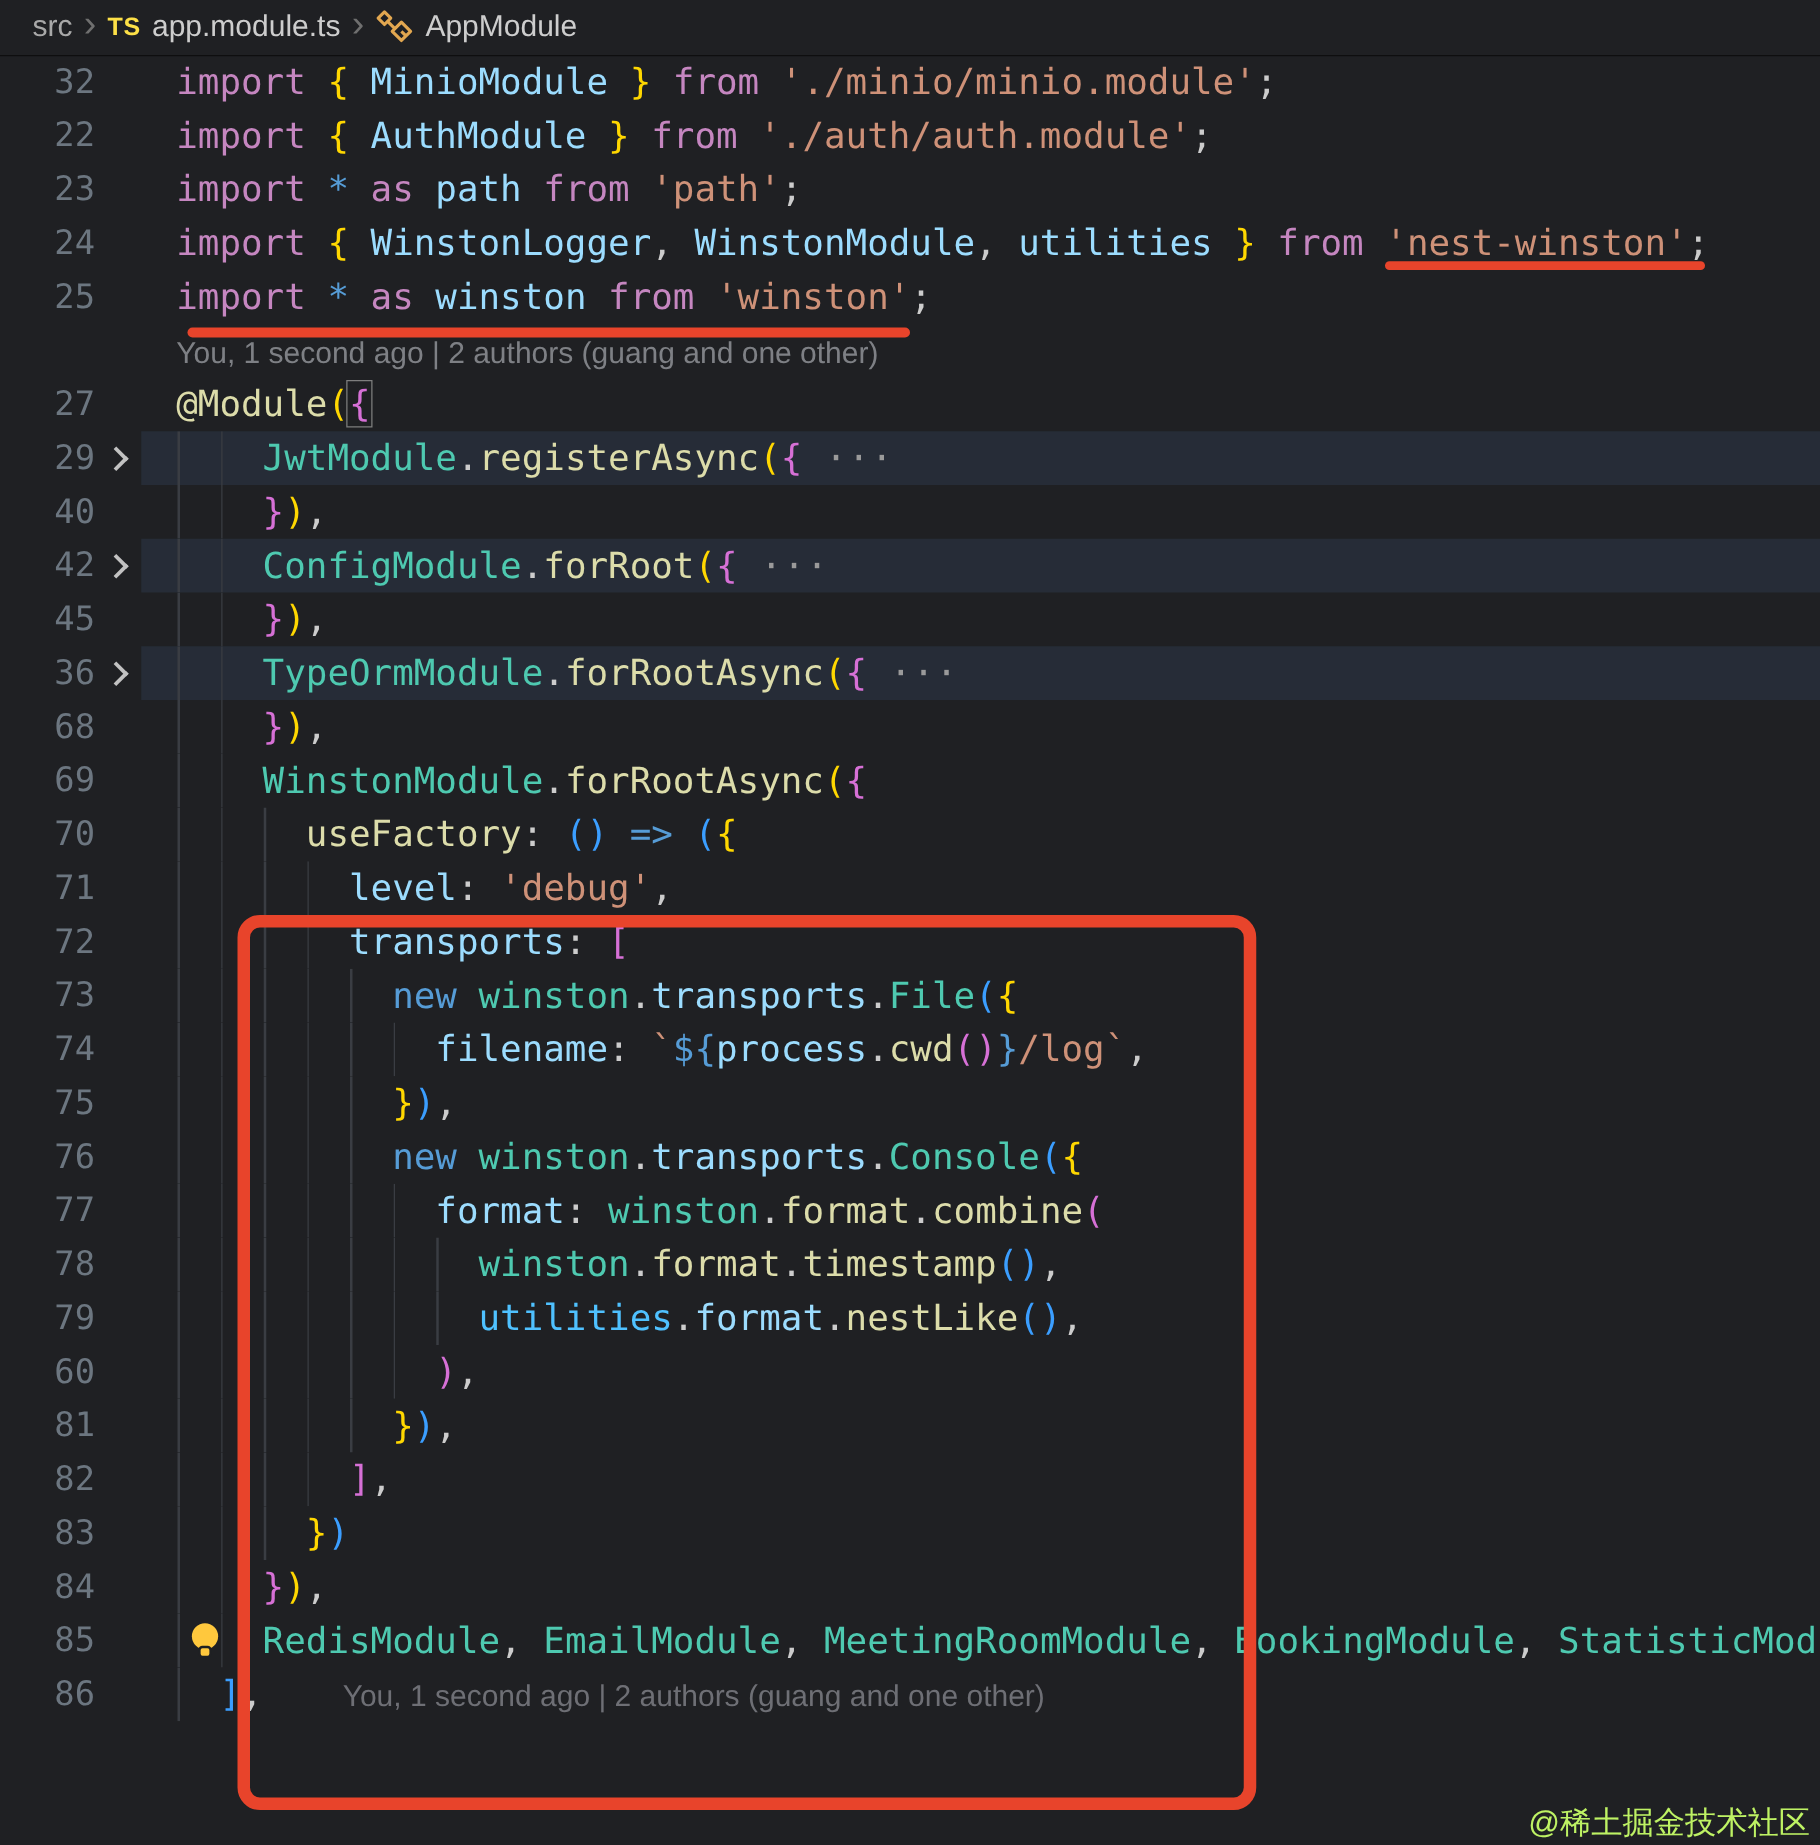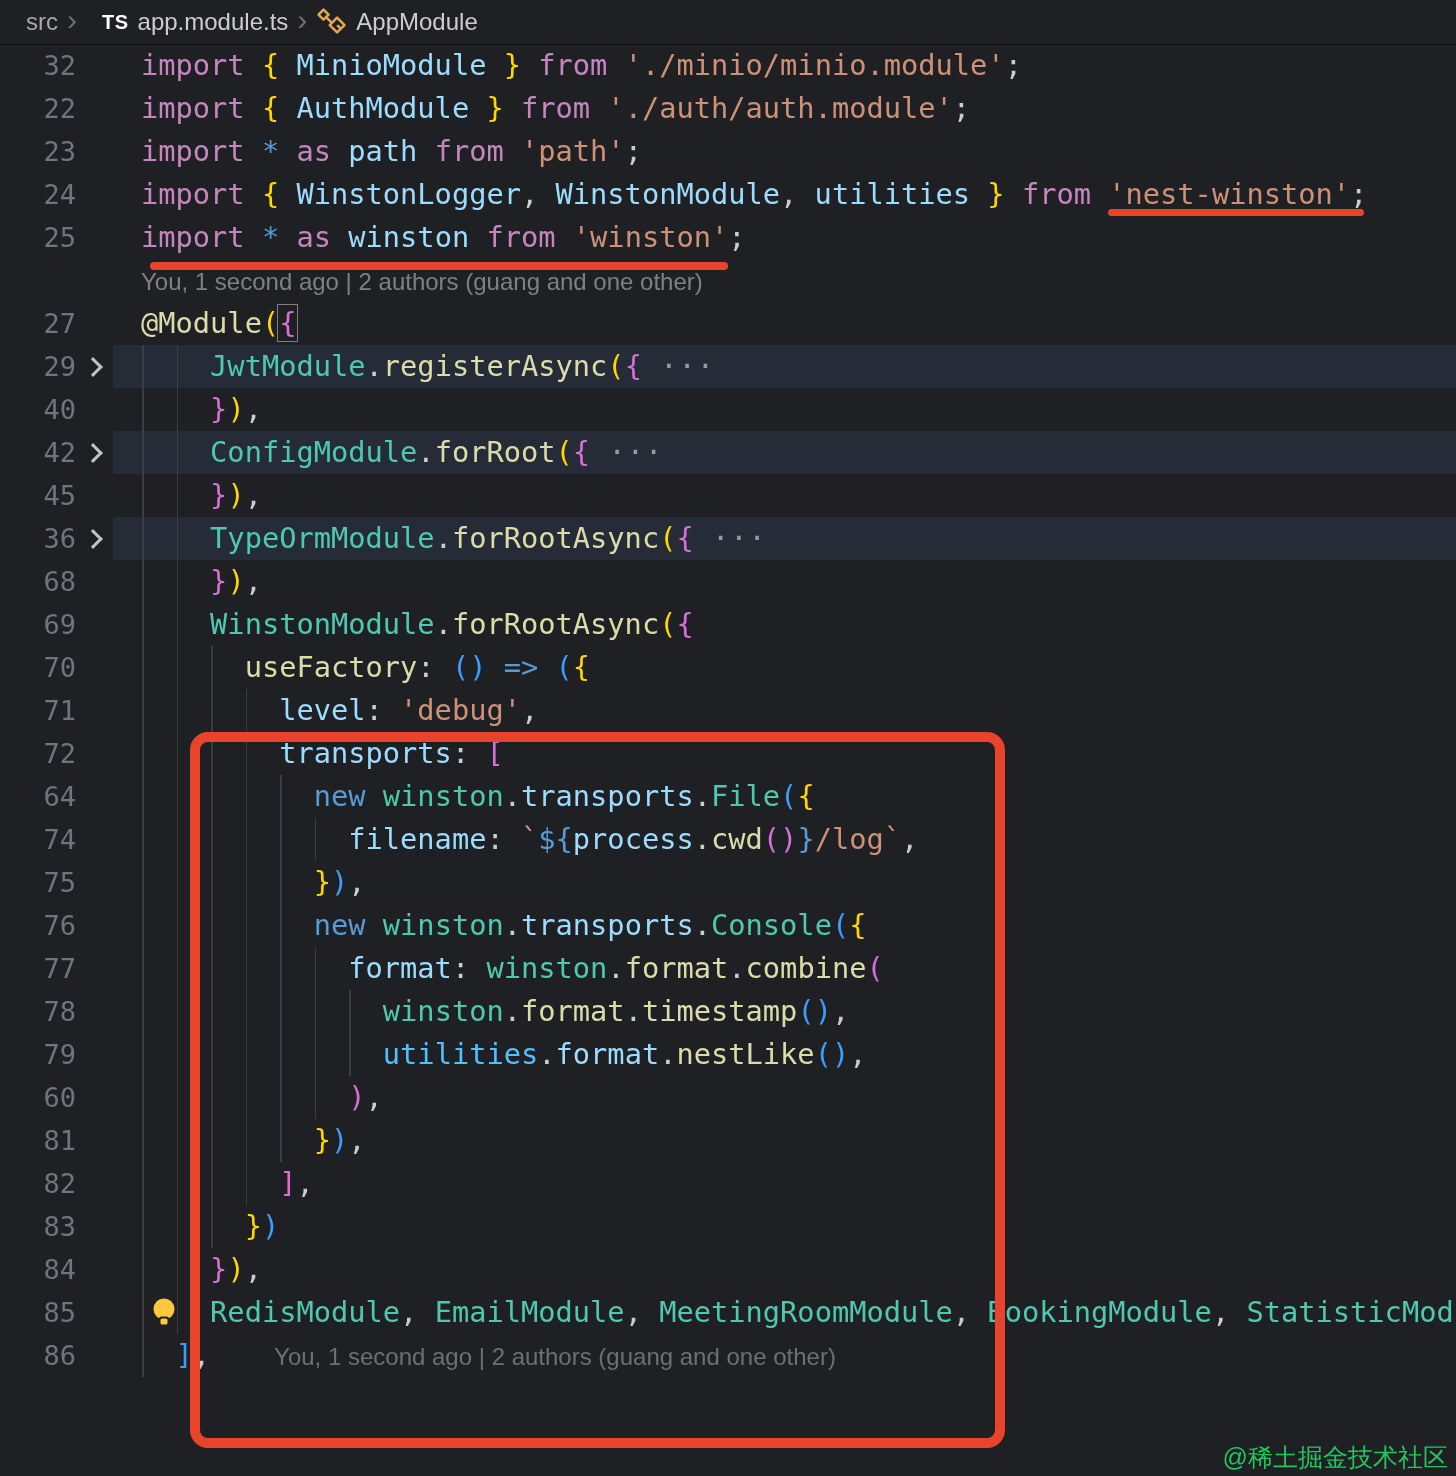--- a/index.html
+++ b/index.html
@@ -8,21 +8,21 @@
     overflow:hidden;font-family:"DejaVu Sans Mono",monospace;
   }
   
   .breadcrumb{
     height:44px;display:flex;align-items:center;padding-left:26px;gap:9px;
     font-family:"Liberation Sans",sans-serif;font-size:24px;color:#A8A8A8;
     background:#1F2023;box-shadow:0 1px 0 rgba(0,0,0,.55);
     position:relative;z-index:3;
   }
   .crumb-sep{color:#6F6F6F;font-size:30px;line-height:1;margin-top:-4px;}
-  .ts-badge{color:#ffffff;font-weight:bold;font-size:20px;letter-spacing:.5px;margin-left:16px;}
+  .ts-badge{color:#fde047;font-weight:bold;font-size:20px;letter-spacing:.5px;}
   .crumb-file,.crumb-symbol{color:#CDCDCD;}
   .class-icon{display:flex;align-items:center;}
   
   .editor{position:absolute;top:44px;left:0;width:1456px;bottom:0;z-index:1;}
   .row{display:flex;height:43px;position:relative;}
   .gutter{width:113px;flex:none;display:flex;align-items:center;}
   .lnum{width:76px;text-align:right;color:#6C7680;font-size:27px;line-height:43px;}
   .chev-box{width:37px;height:43px;display:flex;justify-content:center;align-items:center;}
   .chevron{width:11px;height:11px;border:solid #C2C2C2;border-width:3px 3px 0 0;
     transform:rotate(45deg);margin-left:-4px;}
@@ -39,21 +39,21 @@
   .blame-inline{font-family:"Liberation Sans",sans-serif;font-size:24px;color:#6E6F75;margin-left:64px;}
   .bulb{position:absolute;left:36px;top:5px;}
   
   .annotation{position:absolute;pointer-events:none;z-index:5;}
   .annot-underline-a{left:1108px;top:209px;width:256px;height:7px;border-radius:4px;background:var(--annot);}
   .annot-underline-b{left:150px;top:262px;width:578px;height:8px;border-radius:4px;background:var(--annot);}
   .annot-box{left:190px;top:732px;width:795px;height:696px;border:10px solid var(--annot);border-radius:18px;}
   
   .watermark{
     position:absolute;right:8px;bottom:2px;z-index:6;
-    font-family:"Liberation Sans",sans-serif;font-size:25px;color:#22c55e;
+    font-family:"Liberation Sans",sans-serif;font-size:25px;color:#bef264;
   }
 </style>
 </head>
 <body>
 
 <div class="screen">
 
   <div class="breadcrumb">
     <span>src</span>
     <span class="crumb-sep">›</span>
@@ -192,21 +192,21 @@
       </div>
       <div class="row">
         <div class="gutter">
           <div class="lnum">72</div>
           <div class="chev-box"></div>
         </div>
         <div class="content"><div class="guide" style="left: 29px;"></div><div class="guide" style="left: 63.57px;"></div><div class="guide" style="left: 98.14px;"></div><div class="guide" style="left: 132.71px;"></div><span class="tok" style="color: rgb(204, 204, 204);">        </span><span class="tok" style="color: rgb(156, 220, 254);">transports</span><span class="tok" style="color: rgb(204, 204, 204);">: </span><span class="tok" style="color: rgb(214, 112, 214);">[</span></div>
       </div>
       <div class="row">
         <div class="gutter">
-          <div class="lnum">64</div>
+          <div class="lnum">73</div>
           <div class="chev-box"></div>
         </div>
         <div class="content"><div class="guide" style="left: 29px;"></div><div class="guide" style="left: 63.57px;"></div><div class="guide" style="left: 98.14px;"></div><div class="guide" style="left: 132.71px;"></div><div class="guide" style="left: 167.28px;"></div><span class="tok" style="color: rgb(204, 204, 204);">          </span><span class="tok" style="color: rgb(86, 156, 214);">new </span><span class="tok" style="color: rgb(78, 201, 176);">winston</span><span class="tok" style="color: rgb(204, 204, 204);">.</span><span class="tok" style="color: rgb(156, 220, 254);">transports</span><span class="tok" style="color: rgb(204, 204, 204);">.</span><span class="tok" style="color: rgb(78, 201, 176);">File</span><span class="tok" style="color: rgb(59, 158, 255);">(</span><span class="tok" style="color: rgb(255, 215, 0);">{</span></div>
       </div>
       <div class="row">
         <div class="gutter">
           <div class="lnum">74</div>
           <div class="chev-box"></div>
         </div>
         <div class="content"><div class="guide" style="left: 29px;"></div><div class="guide" style="left: 63.57px;"></div><div class="guide" style="left: 98.14px;"></div><div class="guide" style="left: 132.71px;"></div><div class="guide" style="left: 167.28px;"></div><div class="guide" style="left: 201.85px;"></div><span class="tok" style="color: rgb(204, 204, 204);">            </span><span class="tok" style="color: rgb(156, 220, 254);">filename</span><span class="tok" style="color: rgb(204, 204, 204);">: </span><span class="tok" style="color: rgb(206, 145, 120);">`</span><span class="tok" style="color: rgb(86, 156, 214);">${</span><span class="tok" style="color: rgb(156, 220, 254);">process</span><span class="tok" style="color: rgb(204, 204, 204);">.</span><span class="tok" style="color: rgb(220, 220, 170);">cwd</span><span class="tok" style="color: rgb(214, 112, 214);">(</span><span class="tok" style="color: rgb(214, 112, 214);">)</span><span class="tok" style="color: rgb(86, 156, 214);">}</span><span class="tok" style="color: rgb(206, 145, 120);">/log`</span><span class="tok" style="color: rgb(204, 204, 204);">,</span></div>

